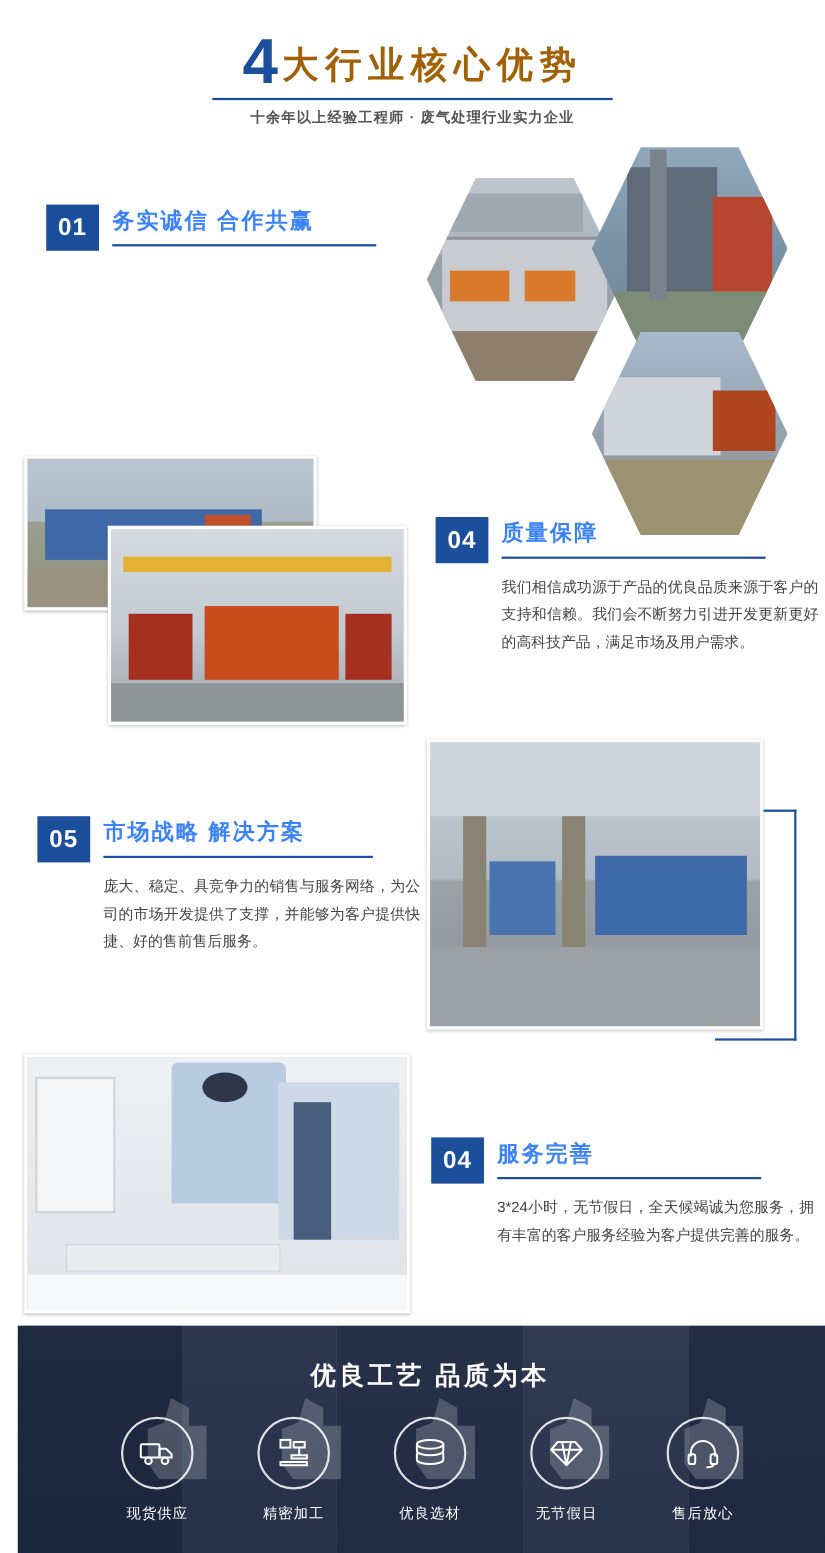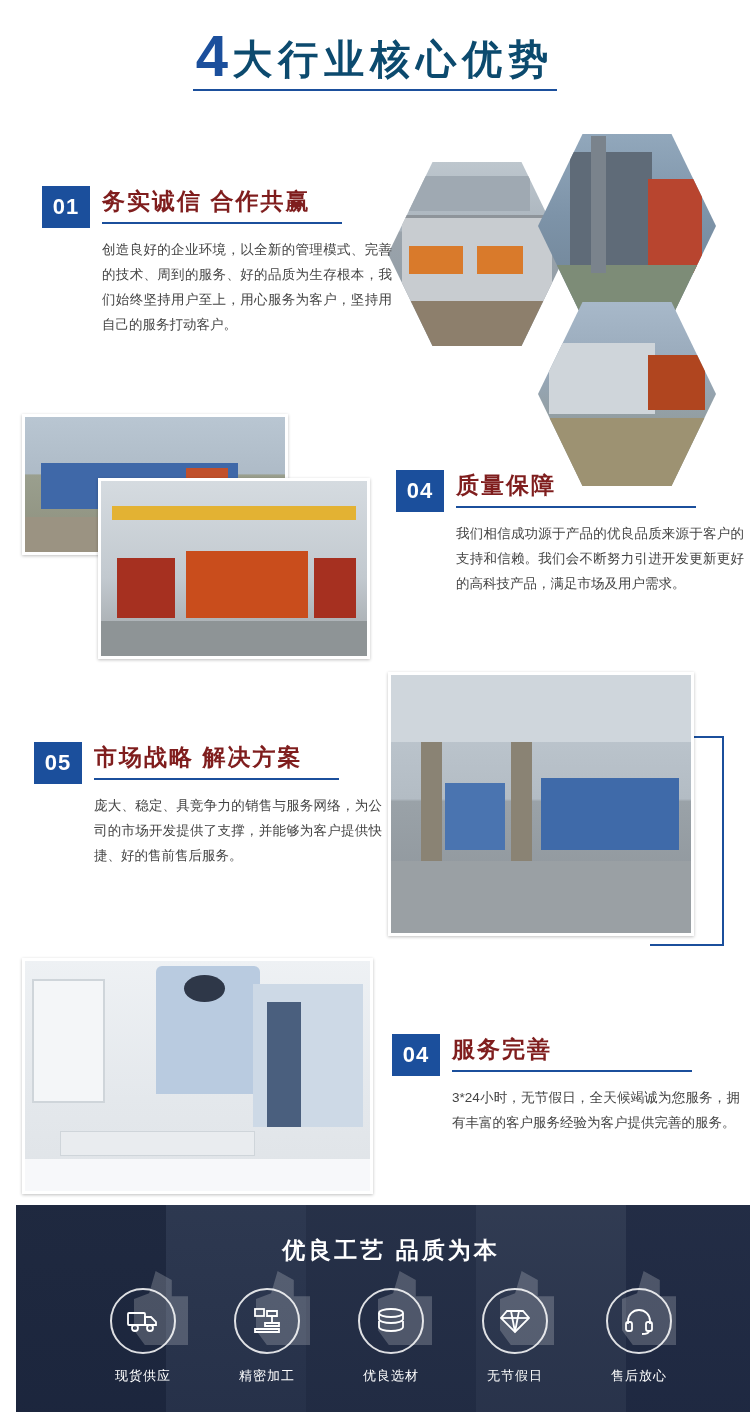--- a/index.html
+++ b/index.html
@@ -17,21 +17,21 @@
   .header{position:absolute;left:0;top:22px;width:750px;text-align:center;}
   .header-title-row{
     display:flex;align-items:flex-end;justify-content:center;
     height:60px;
   }
   .big-num{
     font-size:58px;font-weight:bold;color:#1b4f9c;line-height:52px;
     letter-spacing:0px;
   }
   .title-main{
-    font-size:40px;font-weight:bold;color:#0c4a6e;letter-spacing:6px;
+    font-size:33px;font-weight:bold;color:#a16207;letter-spacing:6px;
     line-height:46px;margin-left:4px;text-align:center;
   }
   .title-underline{
     width:364px;height:2px;background:#1b4f9c;margin:7px auto 0 auto;
   }
   .title-sub{
     font-size:13px;color:#555;letter-spacing:1px;margin-top:7px;
     font-weight:bold;
   }
 
@@ -39,21 +39,21 @@
   .num-badge{
     width:48px;height:42px;background:#1b4f9c;color:#fff;
     font-size:22px;font-weight:bold;
     display:flex;align-items:center;justify-content:center;
     letter-spacing:1px;
     flex:none;
   }
   .sec-head{display:flex;align-items:flex-start;}
   .sec-head-right{margin-left:12px;}
   .sec-title{
-    font-size:23px;font-weight:bold;color:#7f1d1d;letter-spacing:2px;
+    font-size:20px;font-weight:bold;color:#3b82f6;letter-spacing:2px;
     line-height:30px;white-space:nowrap;
   }
   .sec-rule{
     width:100%;height:2px;background:#1b4f9c;margin-top:6px;
   }
   .sec-body{
     font-size:13.5px;line-height:25px;color:#444;text-align:justify;
   }
 
   
@@ -132,20 +132,21 @@
 <body>
 
 <div class="page">
 
   <div class="header">
     <div class="header-title-row">
       <span class="big-num">4</span>
       <span class="title-main">大行业核心优势</span>
     </div>
     <div class="title-underline"></div>
+    <div class="title-sub">十余年以上经验工程师 · 废气处理行业实力企业</div>
   </div>
 
   <div class="s1-imgs">
 
     <div class="hex" style="left:0px;top:28px;width:178px;height:196px;">
       <div class="hex-inner" style="background:
             linear-gradient(180deg,#bfc8cf 0%,#aab4bd 38%,#9aa3ab 39%,#8e9aa3 100%);">
         <div style="position:absolute;left:8%;top:30%;width:84%;height:44%;background:#c8ccd0;border-top:3px solid #8e949a;"></div>
         <div style="position:absolute;left:12%;top:46%;width:30%;height:14%;background:#d97a2b;"></div>
         <div style="position:absolute;left:50%;top:46%;width:26%;height:14%;background:#d97a2b;"></div>
@@ -173,21 +174,20 @@
   </div>
 
   <div class="s1">
     <div class="sec-head">
       <div class="num-badge">01</div>
       <div class="sec-head-right" style="width:240px;">
         <div class="sec-title">务实诚信 合作共赢</div>
         <div class="sec-rule"></div>
       </div>
     </div>
-    <div class="sec-body" style="margin-left:60px;width:290px;">创造良好的企业环境，以全新的管理模式、完善的技术、周到的服务、好的品质为生存根本，我们始终坚持用户至上，用心服务为客户，坚持用自己的服务打动客户。</div>
   </div>
 
   <div class="s2-imgs">
     <div class="photo" style="left:0;top:0;width:260px;height:135px;border:3px solid #fff;">
       <div style="position:absolute;inset:0;background:linear-gradient(180deg,#b9c6d2 0%,#aebbc7 42%,#9a9f8e 43%,#8d8f7d 100%);"></div>
       <div style="position:absolute;left:6%;top:34%;width:76%;height:34%;background:#3f68a8;"></div>
       <div style="position:absolute;left:62%;top:38%;width:16%;height:30%;background:#c0502c;"></div>
       <div style="position:absolute;left:0;top:74%;width:100%;height:26%;background:#9b9382;"></div>
     </div>
     <div class="photo" style="left:76px;top:64px;width:266px;height:175px;border:3px solid #fff;">

